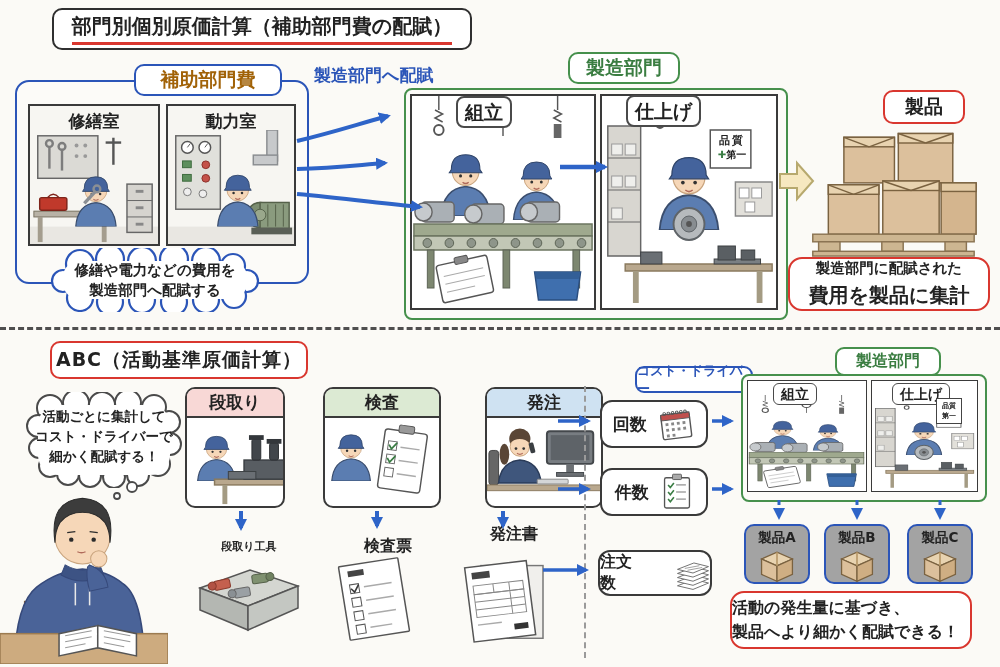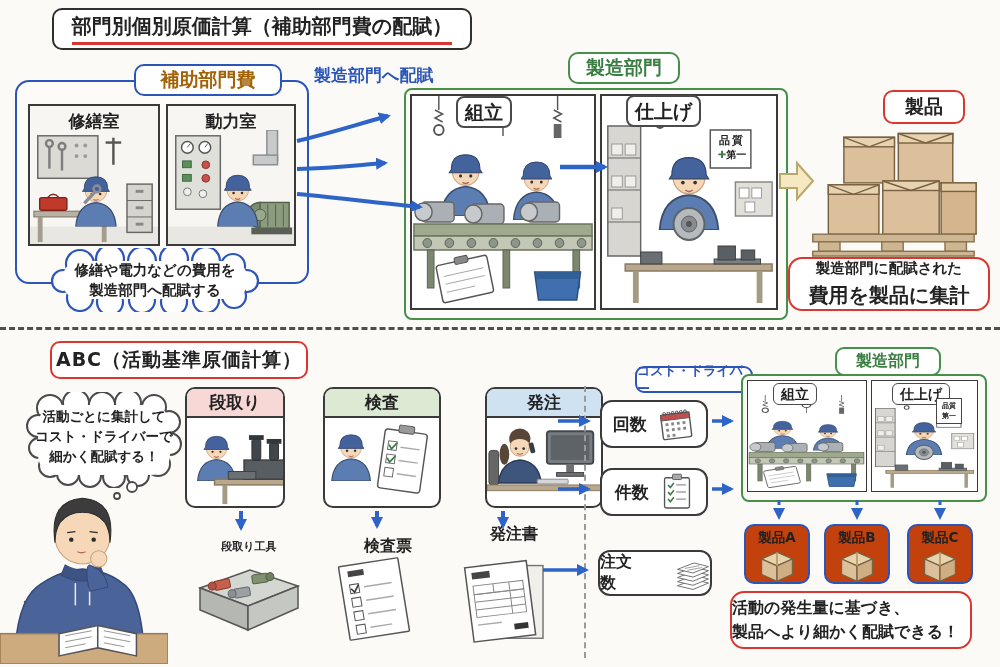--- a/index.html
+++ b/index.html
@@ -12,21 +12,21 @@
   .ptitle{position:absolute;left:0;right:0;top:4px;text-align:center;font-weight:700;font-size:17px;color:#222;}
   .hdr{height:27px;display:flex;align-items:center;justify-content:center;
        font-weight:700;font-size:17px;border-bottom:2px solid #3a3a3a;}
   .notebox{position:absolute;background:#fff;border:2.5px solid #d9372f;border-radius:14px;
            box-sizing:border-box;display:flex;flex-direction:column;justify-content:center;}
   .notebox div{font-weight:700;line-height:1.5;}
   .bubbletext{position:absolute;left:0;right:0;text-align:center;font-weight:700;color:#222;}
   .driverbox{position:absolute;background:#fff;border:2px solid #3a3a3a;border-radius:12px;
              box-sizing:border-box;display:flex;align-items:center;justify-content:space-evenly;}
   .driverbox span{font-weight:700;font-size:17px;}
-  .prodbox{position:absolute;background:#c2410c;border:2px solid #2b55b8;border-radius:10px;
+  .prodbox{position:absolute;background:#a3a3a3;border:2px solid #2b55b8;border-radius:10px;
            box-sizing:border-box;text-align:center;}
   .prodbox .plabel{font-weight:700;font-size:13.5px;margin-top:3px;}
   .minititle{position:absolute;background:#fff;border:1.5px solid #4a4a4a;border-radius:6px;
              font-weight:700;font-size:14px;padding:0 7px;line-height:20px;}
   .poster{position:absolute;background:#fff;border:1.5px solid #444;text-align:center;box-sizing:border-box;}
   .hdivider{position:absolute;left:0;top:327px;width:1000px;border-top:3px dashed #4f4f4f;}
   .vdivider{position:absolute;left:584px;top:386px;height:272px;border-left:2px dashed #9a9a9a;}
   svg.scene{position:absolute;}
 </style>
 </head>

